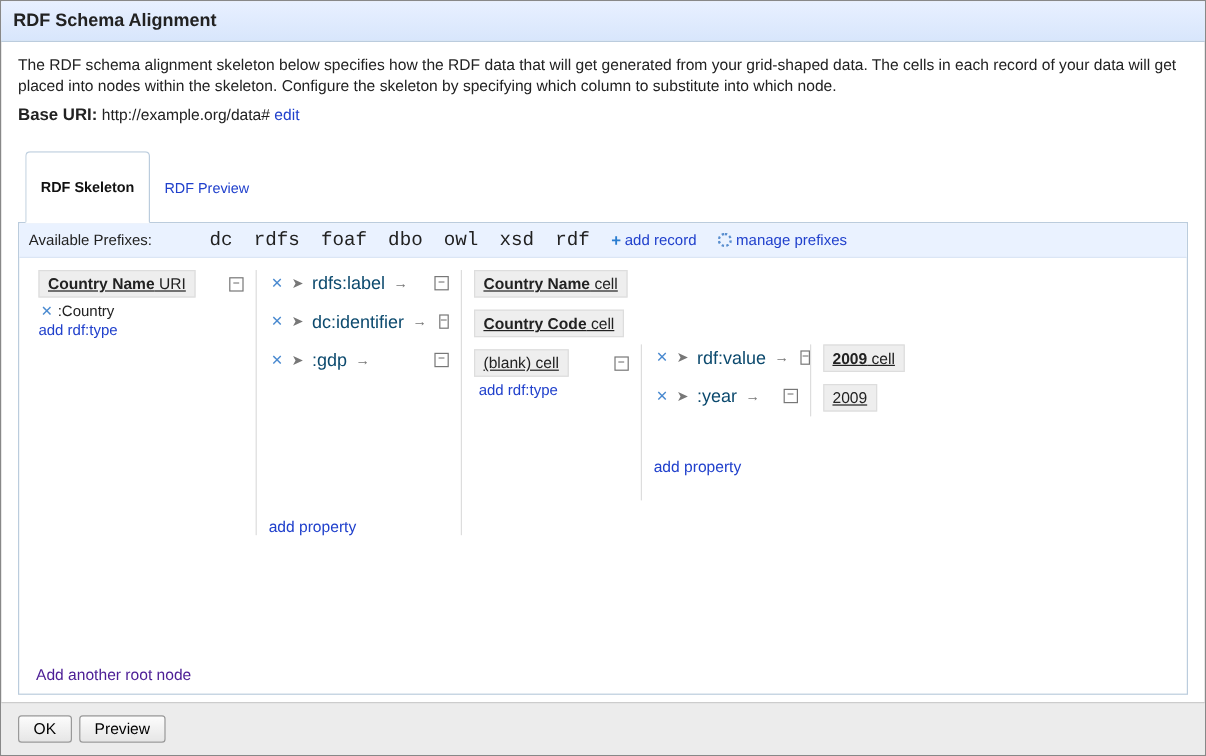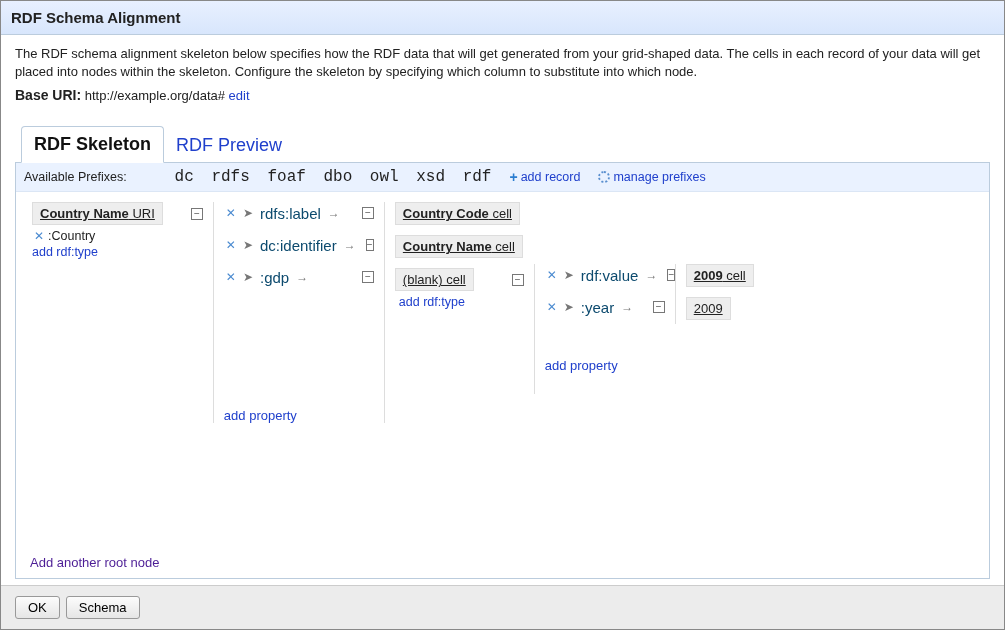--- a/index.html
+++ b/index.html
@@ -38,22 +38,22 @@
   .tabs-header {
     display: flex;
     align-items: flex-end;
     gap: 0;
     margin-bottom: -1px;
     position: relative;
     z-index: 2;
     padding-left: 6px;
   }
   .tab {
-    padding: 7px 12px;
-    font-size: 18px;
+    padding: 22px 12px;
+    font-size: 12px;
     color: #2040cc;
     cursor: pointer;
   }
   .tab.active {
     color: #111;
     font-weight: bold;
     background: #fff;
     border: 1px solid #bcd;
     border-bottom: 1px solid #fff;
     border-radius: 4px 4px 0 0;
@@ -283,26 +283,26 @@
             </div>
             <div style="height:100px"></div>
             <span class="link">add property</span>
           </div>
 
           <div class="vsep"></div>
 
           <div class="col">
             <div class="node-row">
               <span class="node-box" style="min-width:120px;">
+                <b>Country Name</b><span> cell</span>
+              </span>
+            </div>
+            <div class="node-row">
+              <span class="node-box" style="min-width:120px;">
                 <b>Country Code</b><span> cell</span>
-              </span>
-            </div>
-            <div class="node-row">
-              <span class="node-box" style="min-width:120px;">
-                <b>Country Name</b><span> cell</span>
               </span>
             </div>
             <div class="node-row">
               <span class="node-box">
                 <span>(blank) cell</span>
               </span>
               <div style="width:28px"></div>
               <span class="expander">−</span>
             </div>
             <div class="sublinks" style="margin-top:-6px; padding-left:4px;">
@@ -351,16 +351,16 @@
         </div>
 
         <span class="add-root link">Add another root node</span>
       </div>
 
     </div>
   </div>
 
   <div class="button-bar">
     <button class="btn">OK</button>
-    <button class="btn">Schema</button>
+    <button class="btn">Preview</button>
   </div>
 
 </div>
 
 </body></html>

